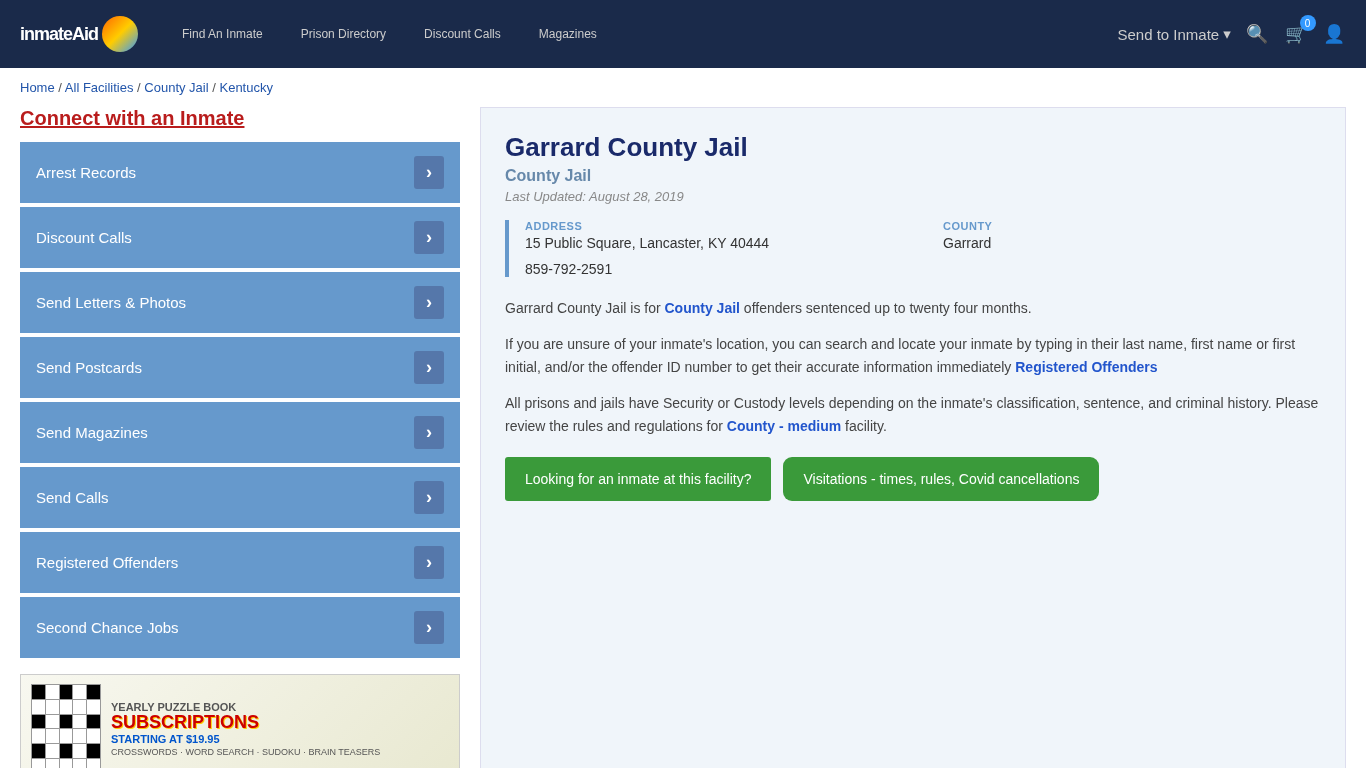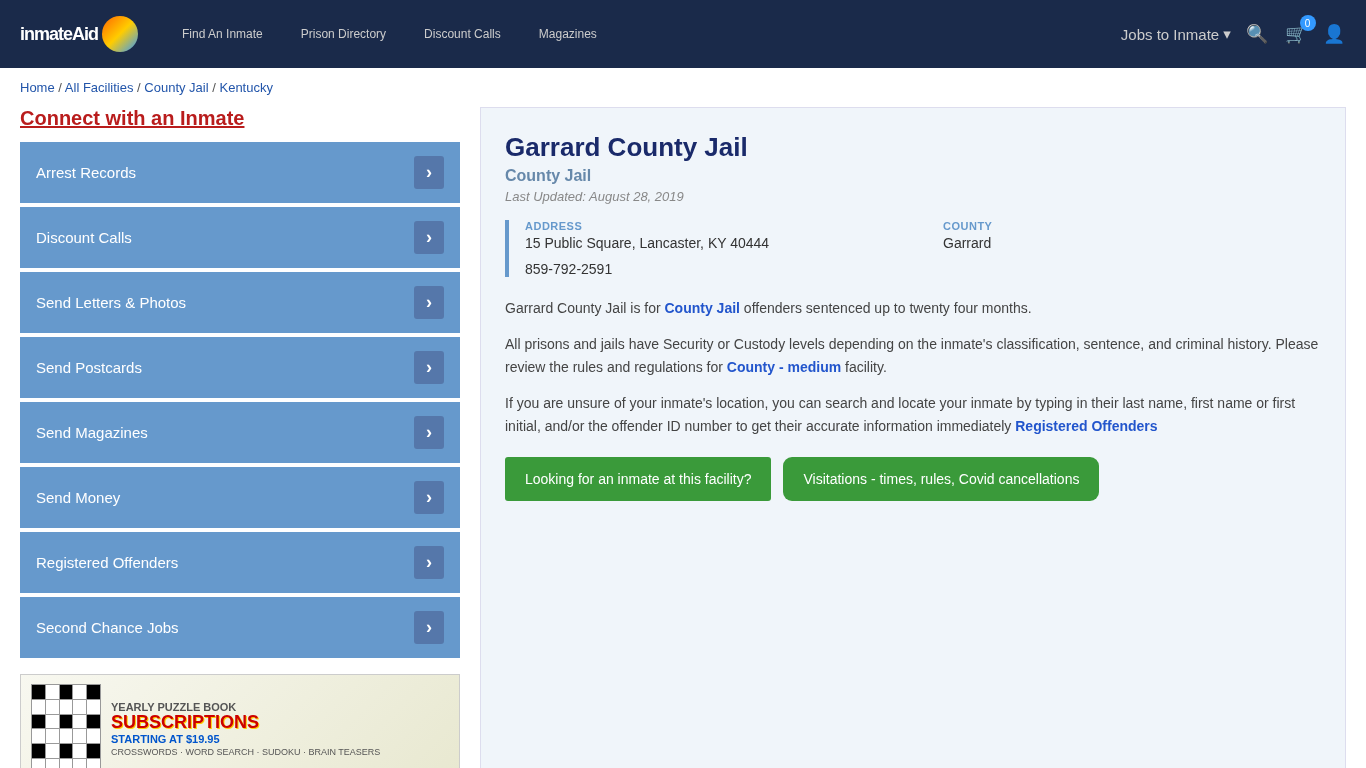--- a/index.html
+++ b/index.html
@@ -292,21 +292,21 @@
     <span class="logo-icon"></span>
   </div>
   <nav class="nav">
     <a class="nav-item">Find An Inmate</a>
     <a class="nav-item">Prison Directory</a>
     <a class="nav-item">Discount Calls</a>
     <a class="nav-item">Magazines</a>
   </nav>
   <div class="nav-right">
     <span class="send-to-inmate">
-      <span>Jobs to Inmate</span>
+      <span>Send to Inmate</span>
       <span>▾</span>
     </span>
     <span class="header-icon">🔍</span>
     <span class="header-icon" style="position:relative;">
       🛒
       <span class="cart-badge">0</span>
     </span>
     <span class="header-icon">👤</span>
   </div>
 </header>
@@ -340,21 +340,21 @@
       </div>
       <div class="sidebar-item">
         <span>Send Postcards</span>
         <span class="sidebar-arrow">›</span>
       </div>
       <div class="sidebar-item">
         <span>Send Magazines</span>
         <span class="sidebar-arrow">›</span>
       </div>
       <div class="sidebar-item">
-        <span>Send Money</span>
+        <span>Send Calls</span>
         <span class="sidebar-arrow">›</span>
       </div>
       <div class="sidebar-item">
         <span>Registered Offenders</span>
         <span class="sidebar-arrow">›</span>
       </div>
       <div class="sidebar-item">
         <span>Second Chance Jobs</span>
         <span class="sidebar-arrow">›</span>
       </div>
@@ -421,24 +421,24 @@
       <div>
         <div class="info-value">859-792-2591</div>
       </div>
     </div>
 
     <div class="facility-description">
       <p>
         <span>Garrard County Jail is for </span><a class="link-blue">County Jail</a><span> offenders sentenced up to twenty four months.</span>
       </p>
       <p>
-        <span>All prisons and jails have Security or Custody levels depending on the inmate's classification, sentence, and criminal history. Please review the rules and regulations for </span><a class="link-blue">County - medium</a><span> facility.</span>
+        <span>If you are unsure of your inmate's location, you can search and locate your inmate by typing in their last name, first name or first initial, and/or the offender ID number to get their accurate information immediately </span><a class="link-blue">Registered Offenders</a>
       </p>
       <p>
-        <span>If you are unsure of your inmate's location, you can search and locate your inmate by typing in their last name, first name or first initial, and/or the offender ID number to get their accurate information immediately </span><a class="link-blue">Registered Offenders</a>
+        <span>All prisons and jails have Security or Custody levels depending on the inmate's classification, sentence, and criminal history. Please review the rules and regulations for </span><a class="link-blue">County - medium</a><span> facility.</span>
       </p>
     </div>
 
     <div class="buttons-row">
       <button class="btn-green">Looking for an inmate at this facility?</button>
       <button class="btn-green-alt">Visitations - times, rules, Covid cancellations</button>
     </div>
   </main>
 
 </div>

